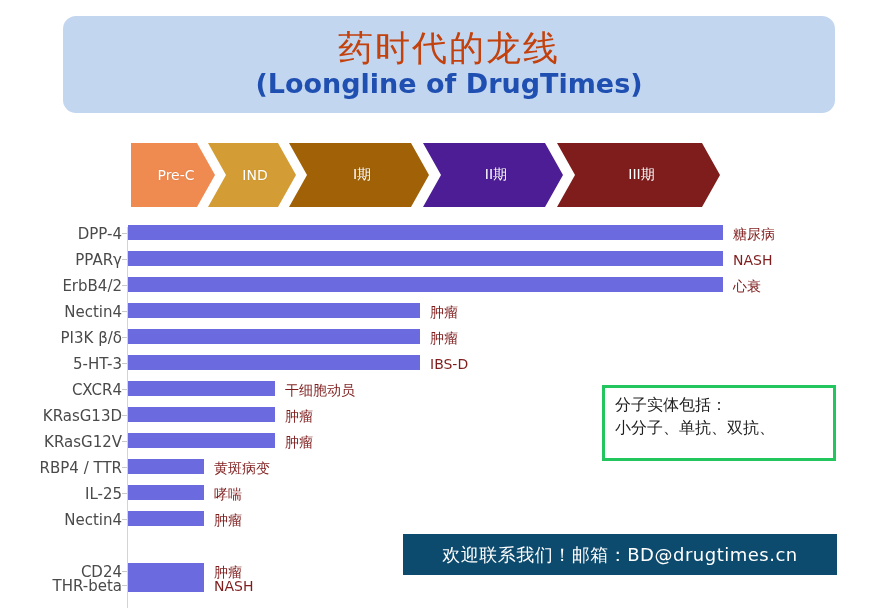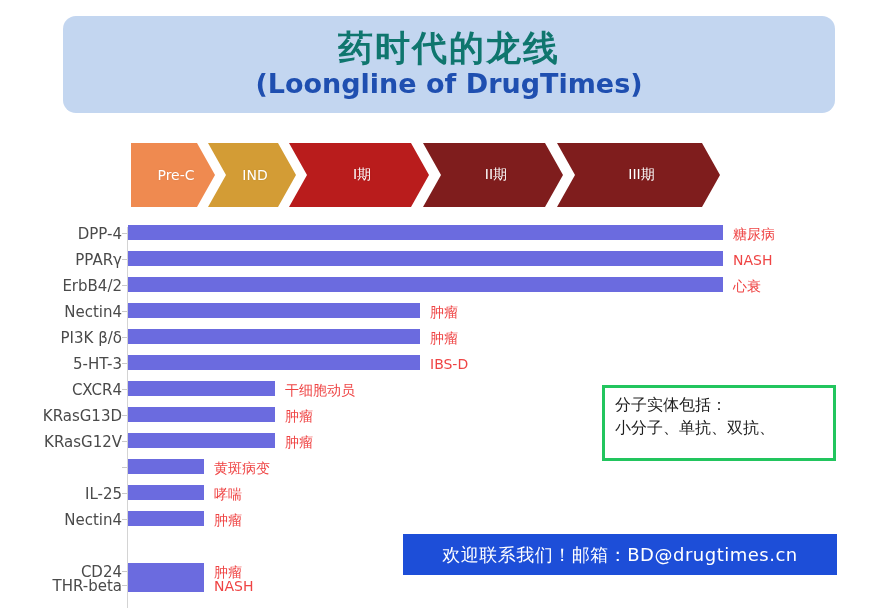--- a/index.html
+++ b/index.html
@@ -31,23 +31,23 @@
     height: 97px;
     background: #c3d6f0;
     border-radius: 13px;
     display: flex;
     flex-direction: column;
     align-items: center;
     justify-content: center;
     box-sizing: border-box;
   }
   .header-title-cn {
-    color: #0f766e;
+    color: #c2410c;
     font-size: 35px;
-    font-weight: bold;
+    font-weight: normal;
     line-height: 1.05;
     letter-spacing: 2px;
     font-family: "DejaVu Sans", "Liberation Sans", sans-serif;
     margin-bottom: 2px;
   }
   .header-title-en {
     color: #1f4fb0;
     font-size: 27px;
     font-weight: bold;
     line-height: 1.1;
@@ -131,21 +131,21 @@
     left: 128px;
     top: 4px;
     height: 15px;
     background: #6b6bdf;
   }
   .bar-annot {
     position: absolute;
     top: 0;
     height: 26px;
     line-height: 26px;
-    color: #ef4444;
+    color: #7f1d1d;
     font-size: 14px;
     white-space: nowrap;
     font-family: "DejaVu Sans", "Liberation Sans", sans-serif;
   }
 
   
   .note-box {
     position: absolute;
     left: 602px;
     top: 385px;
@@ -164,21 +164,21 @@
     font-family: "DejaVu Serif", "Liberation Serif", serif;
   }
 
   
   .contact-banner {
     position: absolute;
     left: 403px;
     top: 534px;
     width: 434px;
     height: 41px;
-    background: #1d4ed8;
+    background: #0c4a6e;
     display: flex;
     align-items: center;
     justify-content: center;
     color: #ffffff;
     font-size: 18px;
     letter-spacing: 0.5px;
     font-family: "DejaVu Sans", "Liberation Sans", sans-serif;
   }
 </style>
 </head>
@@ -191,24 +191,24 @@
     <div class="header-title-en">(Loongline of DrugTimes)</div>
   </div>
 
   <div class="phases" id="phases">
       <div class="phase first" style="left: 0px; width: 84px; background: rgb(239, 138, 80);">
         <span class="phase-label">Pre-C</span>
       </div>
       <div class="phase" style="left: 77px; width: 88px; background: rgb(211, 156, 53);">
         <span class="phase-label">IND</span>
       </div>
-      <div class="phase" style="left: 158px; width: 140px; background: #b91c1c;">
+      <div class="phase" style="left: 158px; width: 140px; background: #a16207;">
         <span class="phase-label">I期</span>
       </div>
-      <div class="phase" style="left: 292px; width: 140px; background: #7f1d1d;">
+      <div class="phase" style="left: 292px; width: 140px; background: #4c1d95;">
         <span class="phase-label">II期</span>
       </div>
       <div class="phase" style="left: 426px; width: 163px; background: #7f1d1d;">
         <span class="phase-label">III期</span>
       </div>
     </div>
 
   <div class="chart">
     <div class="axis-line"></div>
     <div id="rows">
@@ -260,20 +260,21 @@
           <div class="bar" style="width: 147px; background: rgb(107, 107, 223);"></div>
           <div class="bar-annot" style="left: 285px;">肿瘤</div>
         </div>
         <div class="row" style="top: 208px;">
           <div class="row-label">KRasG12V</div>
           <div class="row-tick"></div>
           <div class="bar" style="width: 147px; background: rgb(107, 107, 223);"></div>
           <div class="bar-annot" style="left: 285px;">肿瘤</div>
         </div>
         <div class="row" style="top: 234px;">
+          <div class="row-label">RBP4 / TTR</div>
           <div class="row-tick"></div>
           <div class="bar" style="width: 76px; background: rgb(107, 107, 223);"></div>
           <div class="bar-annot" style="left: 214px;">黄斑病变</div>
         </div>
         <div class="row" style="top: 260px;">
           <div class="row-label">IL-25</div>
           <div class="row-tick"></div>
           <div class="bar" style="width: 76px; background: rgb(107, 107, 223);"></div>
           <div class="bar-annot" style="left: 214px;">哮喘</div>
         </div>

